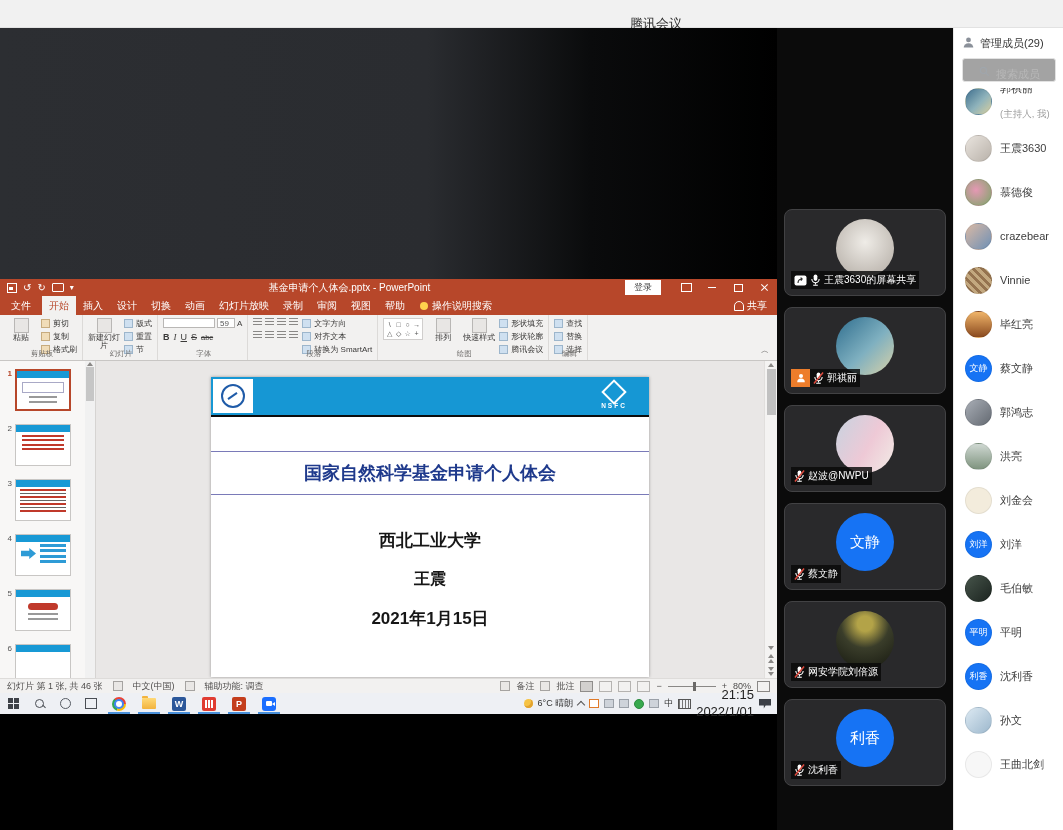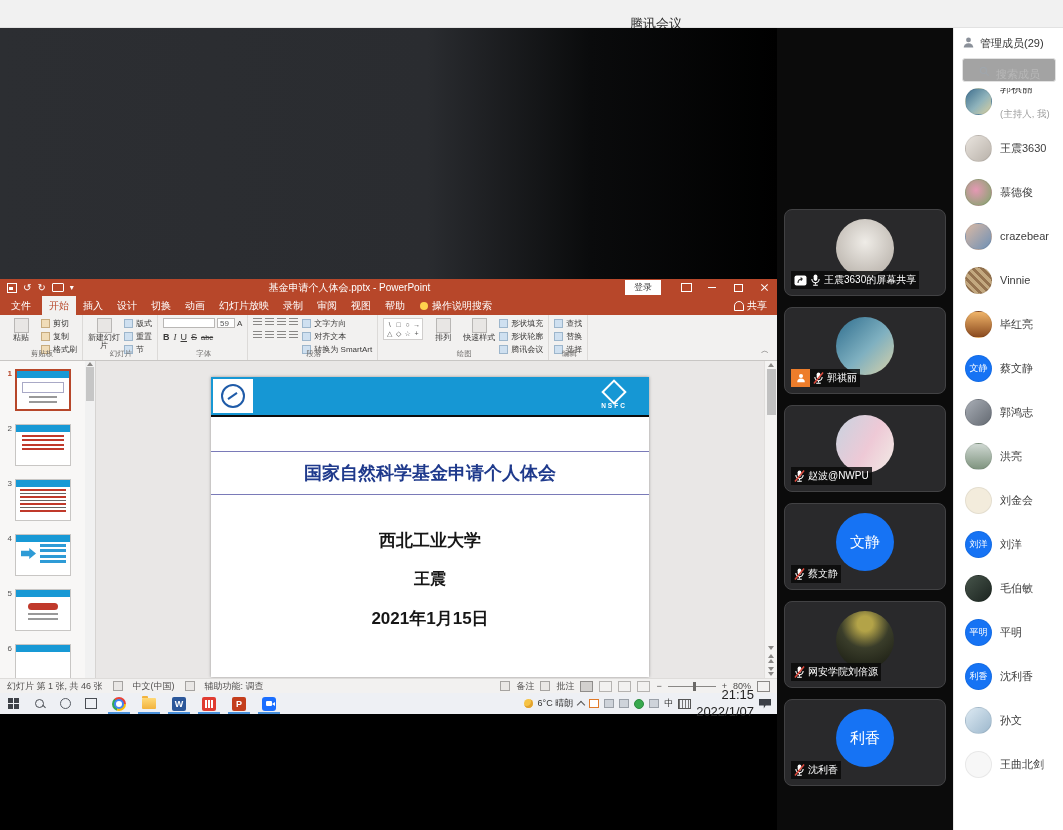--- a/index.html
+++ b/index.html
@@ -559,21 +559,21 @@
         <span class="chev"></span>
         <span class="trico shot"></span>
         <span class="trico"></span>
         <span class="trico"></span>
         <span class="trico green"></span>
         <span class="trico"></span>
         <span>中</span>
         <span class="kbd"></span>
         <span class="clock">
           <span>21:15</span>
-          <span>2022/1/07</span>
+          <span>2022/1/01</span>
         </span>
         <span class="notif"></span>
       </span>
     </div>
   </div>
 
   <div class="vids" id="vidPanel">
       <div class="vtile" style="top: 181px;">
         <div class="vavatar" style="background: radial-gradient(circle at 50% 40%, rgb(239, 236, 231), rgb(176, 169, 161));"></div>
         <div class="vlabel">

